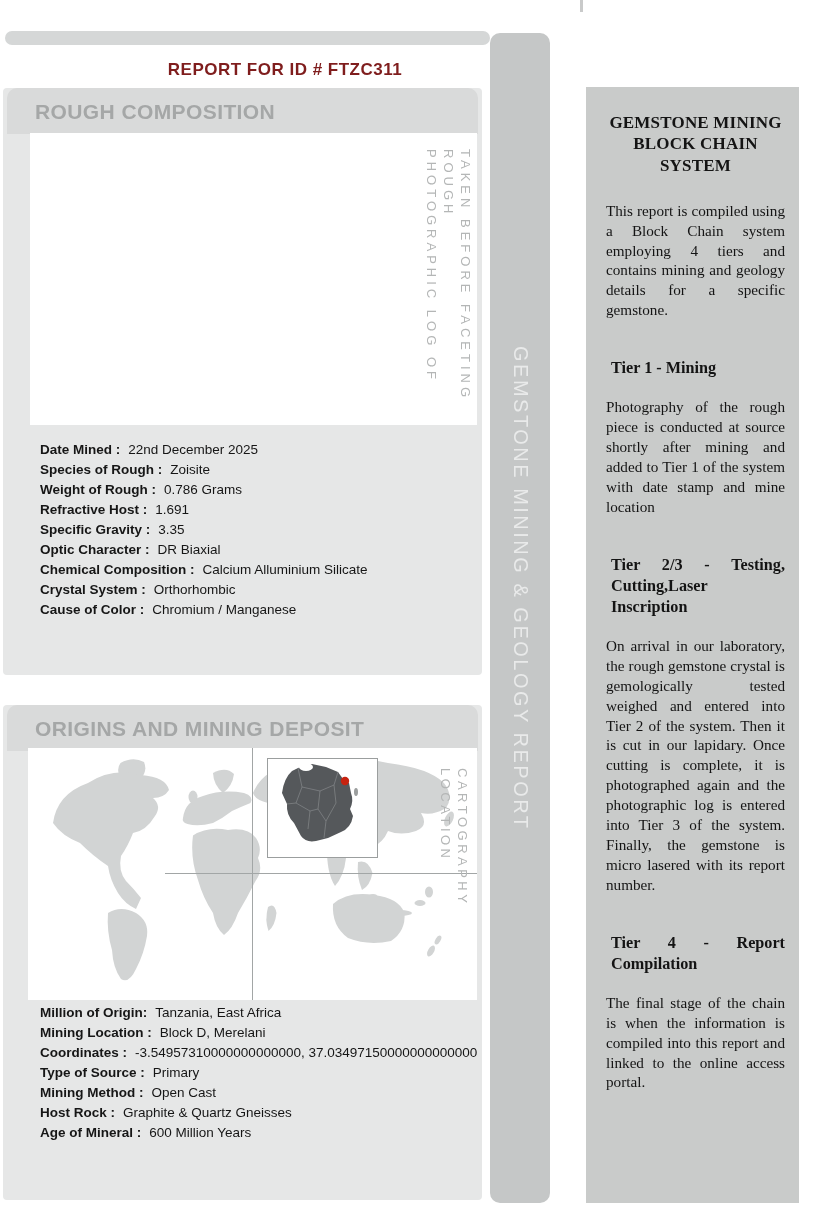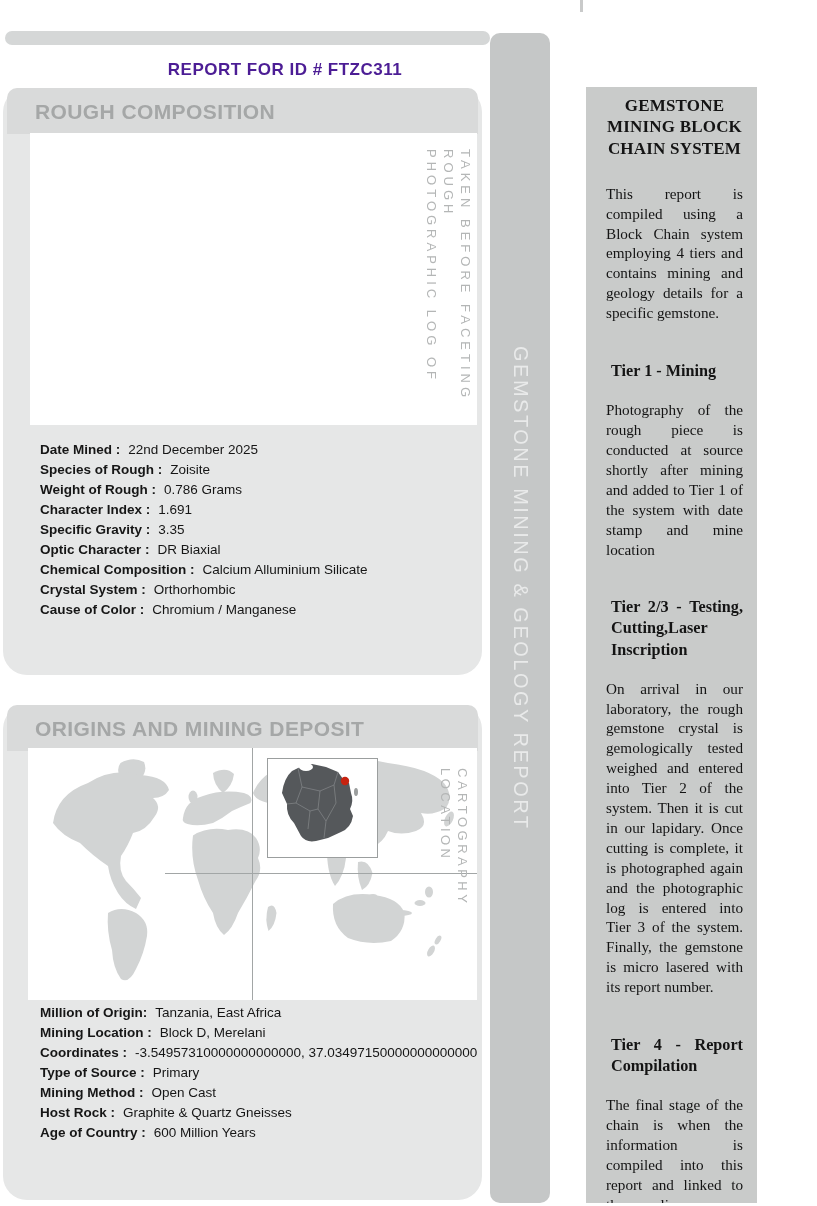--- a/index.html
+++ b/index.html
@@ -3,23 +3,23 @@
 <meta charset="utf-8">
 <style>
   html,body{margin:0;padding:0;background:#ffffff;}
   .canvas{position:relative;width:817px;height:1206px;background:#ffffff;
           font-family:"Liberation Sans",sans-serif;overflow:hidden;}
   .abs{position:absolute;}
 
   .top-tick{left:580px;top:0;width:3px;height:12px;background:#c9caca;}
   .top-bar{left:5px;top:31px;width:485px;height:14px;background:#d5d7d7;border-radius:7px;}
   .report-title{left:100px;top:60px;width:370px;text-align:center;
-     font-size:17px;font-weight:bold;color:#4c1d95;letter-spacing:.5px;}
+     font-size:17px;font-weight:bold;color:#7f1d1d;letter-spacing:.5px;}
 
-  .section{background:#e6e7e7;border-radius:24px;}
+  .section{background:#e6e7e7;border-radius:4px;}
   .sec1{left:3px;top:88px;width:479px;height:587px;}
   .sec2{left:3px;top:705px;width:479px;height:495px;}
   .band{position:absolute;left:4px;top:0;width:471px;height:46px;background:#d9dada;
         border-radius:10px 10px 0 0;}
   .band-title{padding-left:28px;line-height:48px;font-size:21px;font-weight:bold;
         color:#a5a7a7;letter-spacing:.4px;white-space:nowrap;}
 
   .photo{position:absolute;left:27px;top:45px;width:447px;height:292px;background:#ffffff;}
   .vcap{position:absolute;writing-mode:vertical-lr;text-orientation:mixed;
         font-size:13px;letter-spacing:4px;color:#b4b6b6;line-height:17px;}
@@ -38,22 +38,22 @@
   .cross-h{position:absolute;left:137px;top:125px;width:312px;height:1px;background:#a2a6a6;}
   .inset{position:absolute;left:239px;top:10px;width:111px;height:100px;background:#ffffff;
          border:1px solid #9b9e9e;box-sizing:border-box;}
   .map-area .vcap{right:6px;top:20px;letter-spacing:3.5px;}
 
   .spine{left:490px;top:33px;width:60px;height:1170px;background:#c5c7c7;border-radius:10px;
          display:flex;align-items:center;justify-content:center;}
   .spine-text{writing-mode:vertical-rl;text-orientation:mixed;font-size:20px;
          letter-spacing:2.5px;color:#e9eaea;white-space:nowrap;margin-top:-60px;}
 
-  .sidebar{left:586px;top:87px;width:171px;height:1116px;background:#c9cbca;
-         box-sizing:border-box;padding:4px 14px 0 20px;overflow:hidden;
+  .sidebar{left:586px;top:87px;width:213px;height:1116px;background:#c9cbca;
+         box-sizing:border-box;padding:21px 14px 0 20px;overflow:hidden;
          font-family:"Liberation Serif",serif;color:#141414;text-align:justify;}
   .sb-heading{font-size:17px;font-weight:bold;text-align:center;line-height:1.25;
          margin:4px 0 0 0;letter-spacing:.2px;}
   .sb-p{font-size:15.2px;line-height:1.31;margin:18px 0 0 0;}
   .sb-intro{margin-top:25px;}
   .sb-h2{font-size:16.2px;font-weight:bold;line-height:1.3;margin:38px 0 0 5px;text-align:justify;}
 </style>
 </head>
 <body>
 
@@ -73,21 +73,21 @@
       <div class="vcap">
         <div>PHOTOGRAPHIC LOG OF ROUGH</div>
         <div>TAKEN BEFORE FACETING</div>
       </div>
     </div>
 
     <div class="fields f1">
       <div><span class="flabel">Date Mined :</span><span class="fvalue">22nd December 2025</span></div>
       <div><span class="flabel">Species of Rough :</span><span class="fvalue">Zoisite</span></div>
       <div><span class="flabel">Weight of Rough :</span><span class="fvalue">0.786 Grams</span></div>
-      <div><span class="flabel">Character Index :</span><span class="fvalue">1.691</span></div>
+      <div><span class="flabel">Refractive Host :</span><span class="fvalue">1.691</span></div>
       <div><span class="flabel">Specific Gravity :</span><span class="fvalue">3.35</span></div>
       <div><span class="flabel">Optic Character :</span><span class="fvalue">DR Biaxial</span></div>
       <div><span class="flabel">Chemical Composition :</span><span class="fvalue">Calcium Alluminium Silicate</span></div>
       <div><span class="flabel">Crystal System :</span><span class="fvalue">Orthorhombic</span></div>
       <div><span class="flabel">Cause of Color :</span><span class="fvalue">Chromium / Manganese</span></div>
     </div>
   </div>
 
   <div class="abs section sec2">
     <div class="band">
@@ -161,21 +161,21 @@
       <div class="vcap">LOCATION CARTOGRAPHY</div>
     </div>
 
     <div class="fields f2">
       <div><span class="flabel">Million of Origin:</span><span class="fvalue">Tanzania, East Africa</span></div>
       <div><span class="flabel">Mining Location :</span><span class="fvalue">Block D, Merelani</span></div>
       <div><span class="flabel">Coordinates :</span><span class="fvalue">-3.54957310000000000000,  37.03497150000000000000</span></div>
       <div><span class="flabel">Type of Source :</span><span class="fvalue">Primary</span></div>
       <div><span class="flabel">Mining Method :</span><span class="fvalue">Open Cast</span></div>
       <div><span class="flabel">Host Rock :</span><span class="fvalue">Graphite &amp; Quartz Gneisses</span></div>
-      <div><span class="flabel">Age of Country :</span><span class="fvalue">600 Million Years</span></div>
+      <div><span class="flabel">Age of Mineral :</span><span class="fvalue">600 Million Years</span></div>
     </div>
   </div>
 
   <div class="abs spine">
     <div class="spine-text">GEMSTONE MINING &amp; GEOLOGY REPORT</div>
   </div>
 
   <div class="abs sidebar">
     <div class="sb-heading">GEMSTONE MINING BLOCK CHAIN SYSTEM</div>
     <p class="sb-p sb-intro">This report is compiled using a Block Chain system employing 4 tiers and contains mining and geology details for a specific gemstone.</p>

